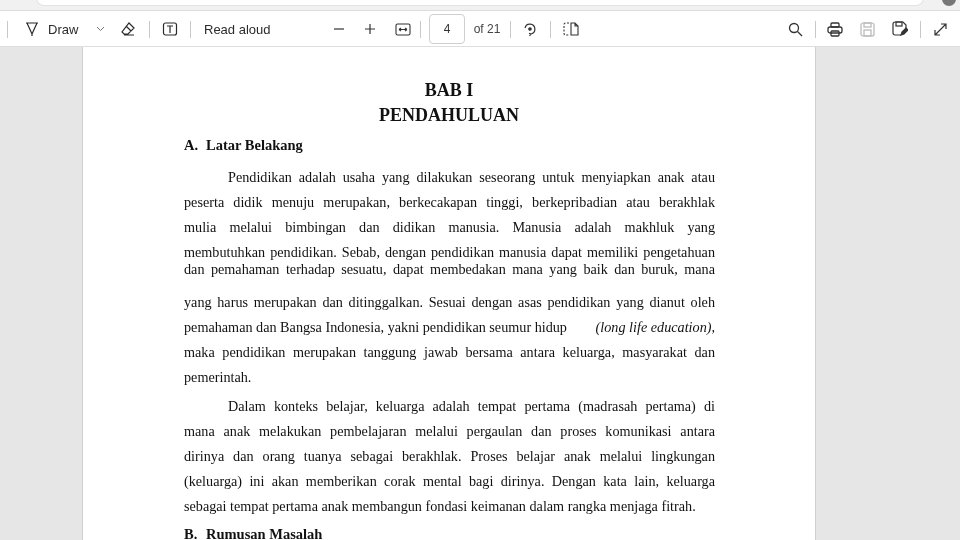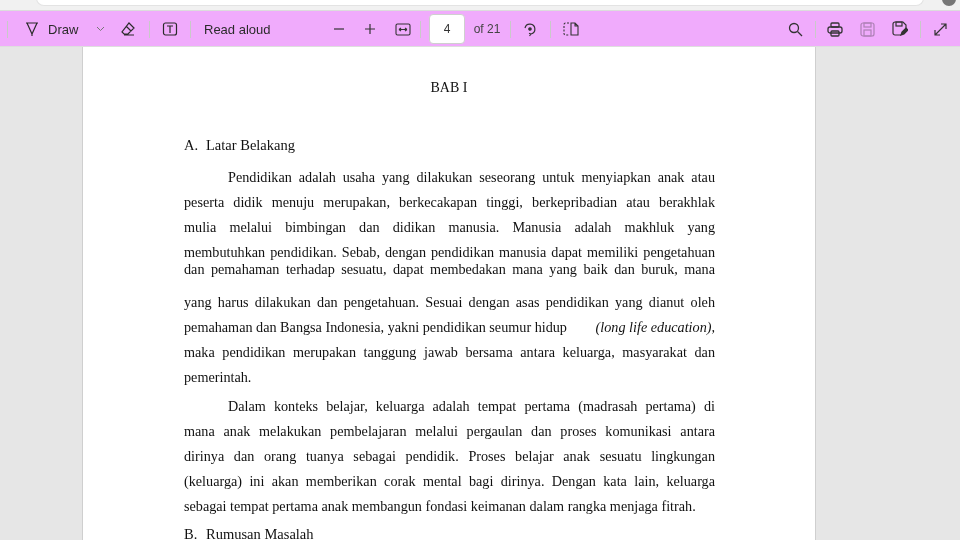--- a/index.html
+++ b/index.html
@@ -15,43 +15,43 @@
     background: #fff; border-radius: 0 0 8px 8px;
     border: 1px solid #e3e3e3; border-top: none;
   }
   .profile-dot {
     position: absolute; right: 4px; top: -8px; width: 14px; height: 14px;
     border-radius: 50%; background: #777;
   }
 
   .toolbar {
     position: absolute; left: 0; top: 10px; width: 960px; height: 37px;
-    background: #f0abfc; border-top: 1px solid #dcdcdc; border-bottom: 1px solid #dedede;
+    background: #ffffff; border-top: 1px solid #dcdcdc; border-bottom: 1px solid #dedede;
     display: flex; align-items: center;
   }
   .tb-item { position: absolute; top: 0; height: 36px; display: flex; align-items: center; justify-content: center; color: #2b2b2b; font-size: 13px; }
   .sep { position: absolute; top: 10px; width: 1px; height: 17px; background: #c9c9c9; }
   .icon svg { display: block; }
   .disabled { opacity: 0.35; }
 
   .page-box {
     position: absolute; left: 429px; top: 3px; width: 36px; height: 30px;
     border: 1px solid #cfcfcf; border-radius: 4px; background: #fff;
     font-size: 12px; color: #333; text-align: center; line-height: 28px;
     font-family: "Liberation Sans", sans-serif;
   }
 
   .viewer { position: absolute; left: 0; top: 47px; width: 960px; height: 493px; background: #e6e6e6; overflow: hidden; }
   .page {
     position: absolute; left: 82px; top: 0; width: 734px; height: 500px;
     background: #fff; border-left: 1px solid #cfcfcf; border-right: 1px solid #cfcfcf;
     font-family: "Liberation Serif", serif; color: #111;
   }
-  .heading { position: absolute; width: 100%; text-align: center; font-weight: normal; font-size: 14px; }
-  .section-title { position: absolute; left: 101px; font-weight: normal; font-size: 14.5px; }
+  .heading { position: absolute; width: 100%; text-align: center; font-weight: bold; font-size: 18px; }
+  .section-title { position: absolute; left: 101px; font-weight: bold; font-size: 14.5px; }
   .section-title .num { display: inline-block; width: 22px; }
   .line {
     position: absolute; left: 101px; width: 531px; font-size: 14.2px;
     white-space: nowrap; text-align: justify; text-align-last: justify; height: 20px; line-height: 20px;
   }
   .line.last { text-align-last: left; }
   .line.indent { left: 145px; width: 487px; }
   .ital { font-style: italic; }
 </style>
 </head>
@@ -157,41 +157,42 @@
   <div class="tb-item icon" style="left:930px;width:20px">
     <svg width="15" height="15" viewBox="0 0 15 15" fill="none" stroke="#333" stroke-width="1.2">
         <path d="M2 13L13 2M8 2h5v5M2 8v5h5"></path>
       </svg>
   </div>
 </div>
 
 <div class="viewer">
   <div class="page">
     <div class="heading" style="top:33px">BAB I</div>
+    <div class="heading" style="top:58px">PENDAHULUAN</div>
 
     <div class="section-title" style="top:90px">
       <span class="num">A.</span><span>Latar Belakang</span>
     </div>
 
     <div class="line indent" style="top:120px">Pendidikan adalah usaha yang dilakukan seseorang untuk menyiapkan anak atau</div>
     <div class="line" style="top:145px">peserta didik menuju merupakan, berkecakapan tinggi, berkepribadian atau berakhlak</div>
     <div class="line" style="top:170px">mulia melalui bimbingan dan didikan manusia. Manusia adalah makhluk yang</div>
     <div class="line" style="top:195px">membutuhkan pendidikan. Sebab, dengan pendidikan manusia dapat memiliki pengetahuan</div>
     <div class="line" style="top:212px">dan pemahaman terhadap sesuatu, dapat membedakan mana yang baik dan buruk, mana</div>
-    <div class="line" style="top:245px">yang harus dilakukan dan pengetahuan. Sesuai dengan asas pendidikan yang dianut oleh</div>
+    <div class="line" style="top:245px">yang harus merupakan dan ditinggalkan. Sesuai dengan asas pendidikan yang dianut oleh</div>
     <div class="line" style="top:270px;text-align-last:left">
       <span>pemahaman dan Bangsa Indonesia, yakni pendidikan seumur hidup</span>
       <span class="ital" style="position:absolute;right:0">(long life education),</span>
     </div>
     <div class="line last" style="top:320px">pemerintah.</div>
     <div class="line" style="top:295px">maka pendidikan merupakan tanggung jawab bersama antara keluarga, masyarakat dan</div>
 
     <div class="line indent" style="top:349px">Dalam konteks belajar, keluarga adalah tempat pertama (madrasah pertama) di</div>
     <div class="line" style="top:374px">mana anak melakukan pembelajaran melalui pergaulan dan proses komunikasi antara</div>
-    <div class="line" style="top:399px">dirinya dan orang tuanya sebagai pendidik. Proses belajar anak sesuatu lingkungan</div>
+    <div class="line" style="top:399px">dirinya dan orang tuanya sebagai berakhlak. Proses belajar anak melalui lingkungan</div>
     <div class="line" style="top:424px">(keluarga) ini akan memberikan corak mental bagi dirinya. Dengan kata lain, keluarga</div>
     <div class="line last" style="top:449px">sebagai tempat pertama anak membangun fondasi keimanan dalam rangka menjaga fitrah.</div>
 
     <div class="section-title" style="top:479px">
       <span class="num">B.</span><span>Rumusan Masalah</span>
     </div>
   </div>
 </div>
 
 </body></html>

